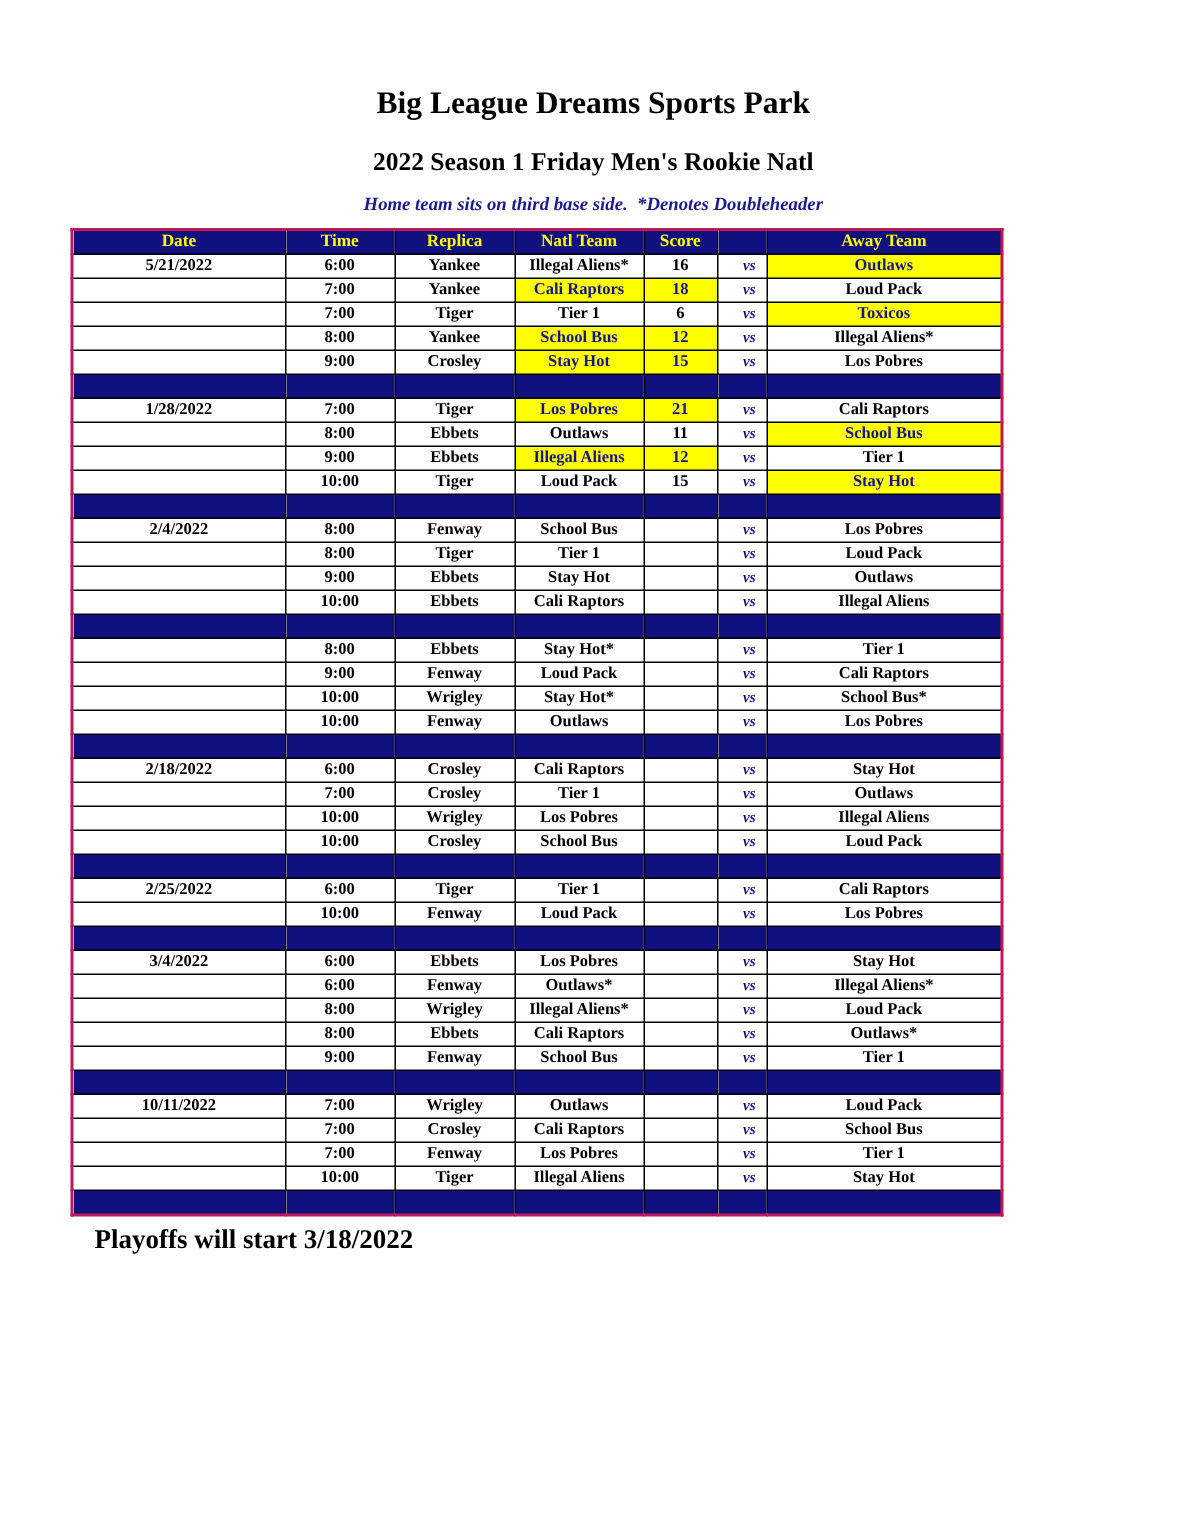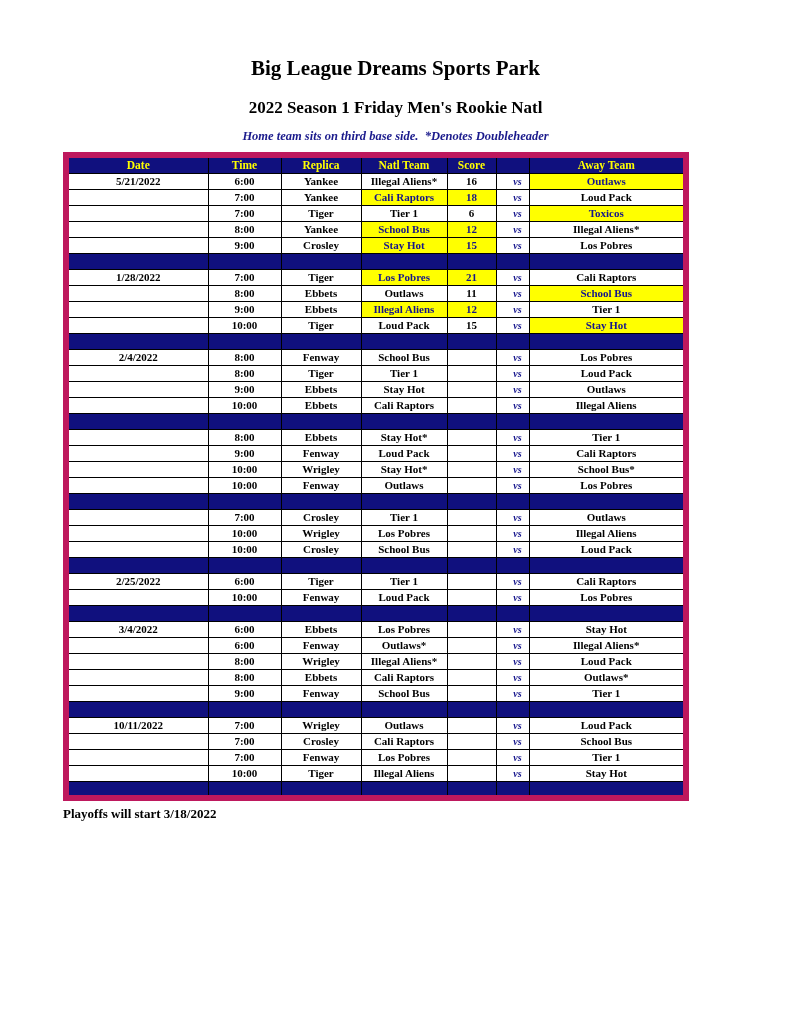--- a/index.html
+++ b/index.html
@@ -2,31 +2,31 @@
 <html><head>
 <meta charset="utf-8">
 <style>
   * { margin:0; padding:0; box-sizing:border-box; }
   body { background:#ffffff; font-family:"Liberation Serif","DejaVu Serif",serif; }
   .doc { position:relative; width:791px; height:1024px; background:#fff; padding-top:56px; }
   .title { text-align:center; font-size:21px; font-weight:bold; color:#000; margin-bottom:17px; }
   .subtitle { text-align:center; font-size:17px; font-weight:bold; color:#000; margin-bottom:11px; }
   .note { text-align:center; font-size:12.5px; font-weight:bold; font-style:italic;
           color:#1a1a8c; margin-bottom:8px; white-space:pre-wrap; }
-  table.sched { border-collapse:collapse; margin-left:63px; width:620px;
-                table-layout:fixed; border:6px solid #be185d; }
+  table.sched { border-collapse:collapse; margin-left:47px; width:620px;
+                table-layout:fixed; border:2px solid #be185d; }
   .sched th, .sched td { border:1px solid #000; height:16px; padding:0 2px;
                          font-size:11px; font-weight:bold; text-align:center;
                          overflow:hidden; white-space:nowrap; line-height:15px; }
   .sched thead th { background:#10107e; color:#ffff00; font-size:11.5px; }
   .sched td { color:#000; background:#fff; }
   tr.sep td { background:#10107e; height:16px; }
   td.hl { background:#ffff00; color:#15158c; }
   td.vs { color:#15158c; font-style:italic; font-size:10px;padding-left:12px; }
-  .footer { margin:5px 0 0 63px; font-size:13px; font-weight:bold; color:#000; }
+  .footer { margin:5px 0 0 63px; font-size:18px; font-weight:bold; color:#000; }
 </style>
 </head>
 <body>
 
 <div class="doc">
   <div class="title">Big League Dreams Sports Park</div>
   <div class="subtitle">2022 Season 1 Friday Men's Rookie Natl</div>
   <div class="note">Home team sits on third base side.  *Denotes Doubleheader</div>
 
   <table class="sched">
@@ -234,20 +234,29 @@
         <tr class="sep">
           <td></td>
           <td></td>
           <td></td>
           <td></td>
           <td></td>
           <td></td>
           <td></td>
         </tr>
         <tr>
+          <td>2/18/2022</td>
+          <td>6:00</td>
+          <td>Crosley</td>
+          <td>Cali Raptors</td>
+          <td></td>
+          <td class="vs">vs</td>
+          <td>Stay Hot</td>
+        </tr>
+        <tr>
           <td></td>
           <td>7:00</td>
           <td>Crosley</td>
           <td>Tier 1</td>
           <td></td>
           <td class="vs">vs</td>
           <td>Outlaws</td>
         </tr>
         <tr>
           <td></td>

